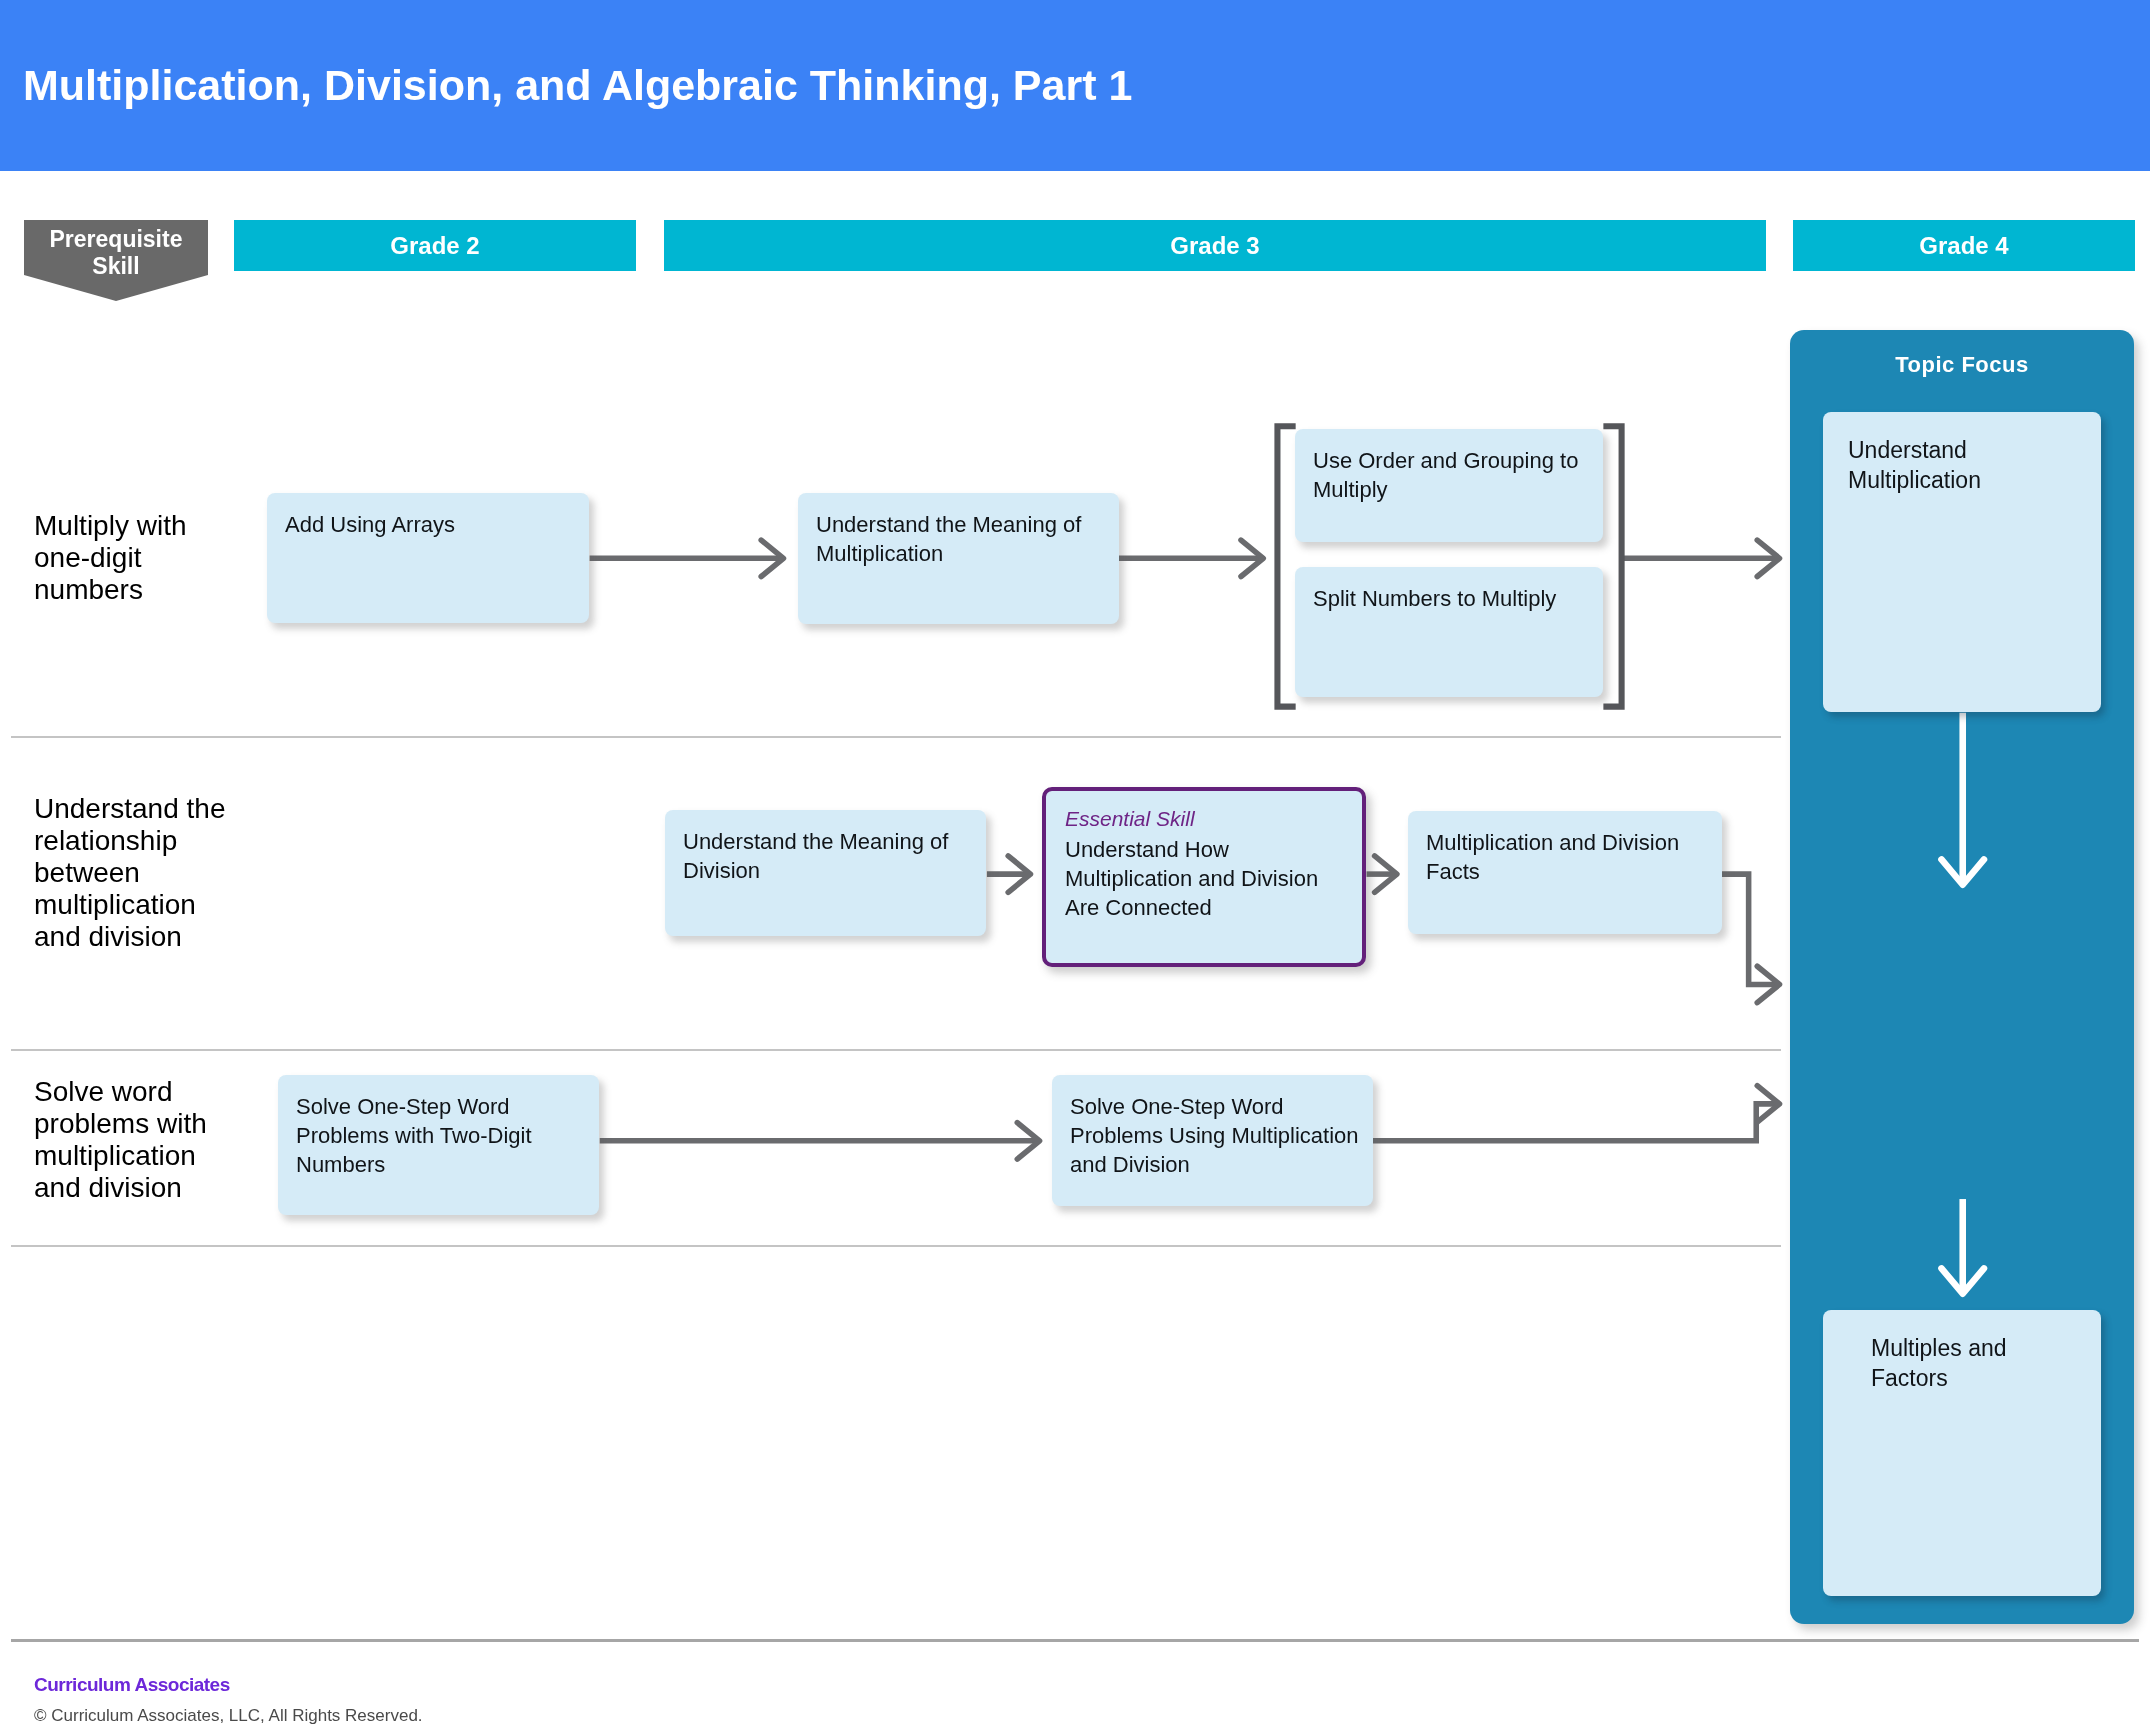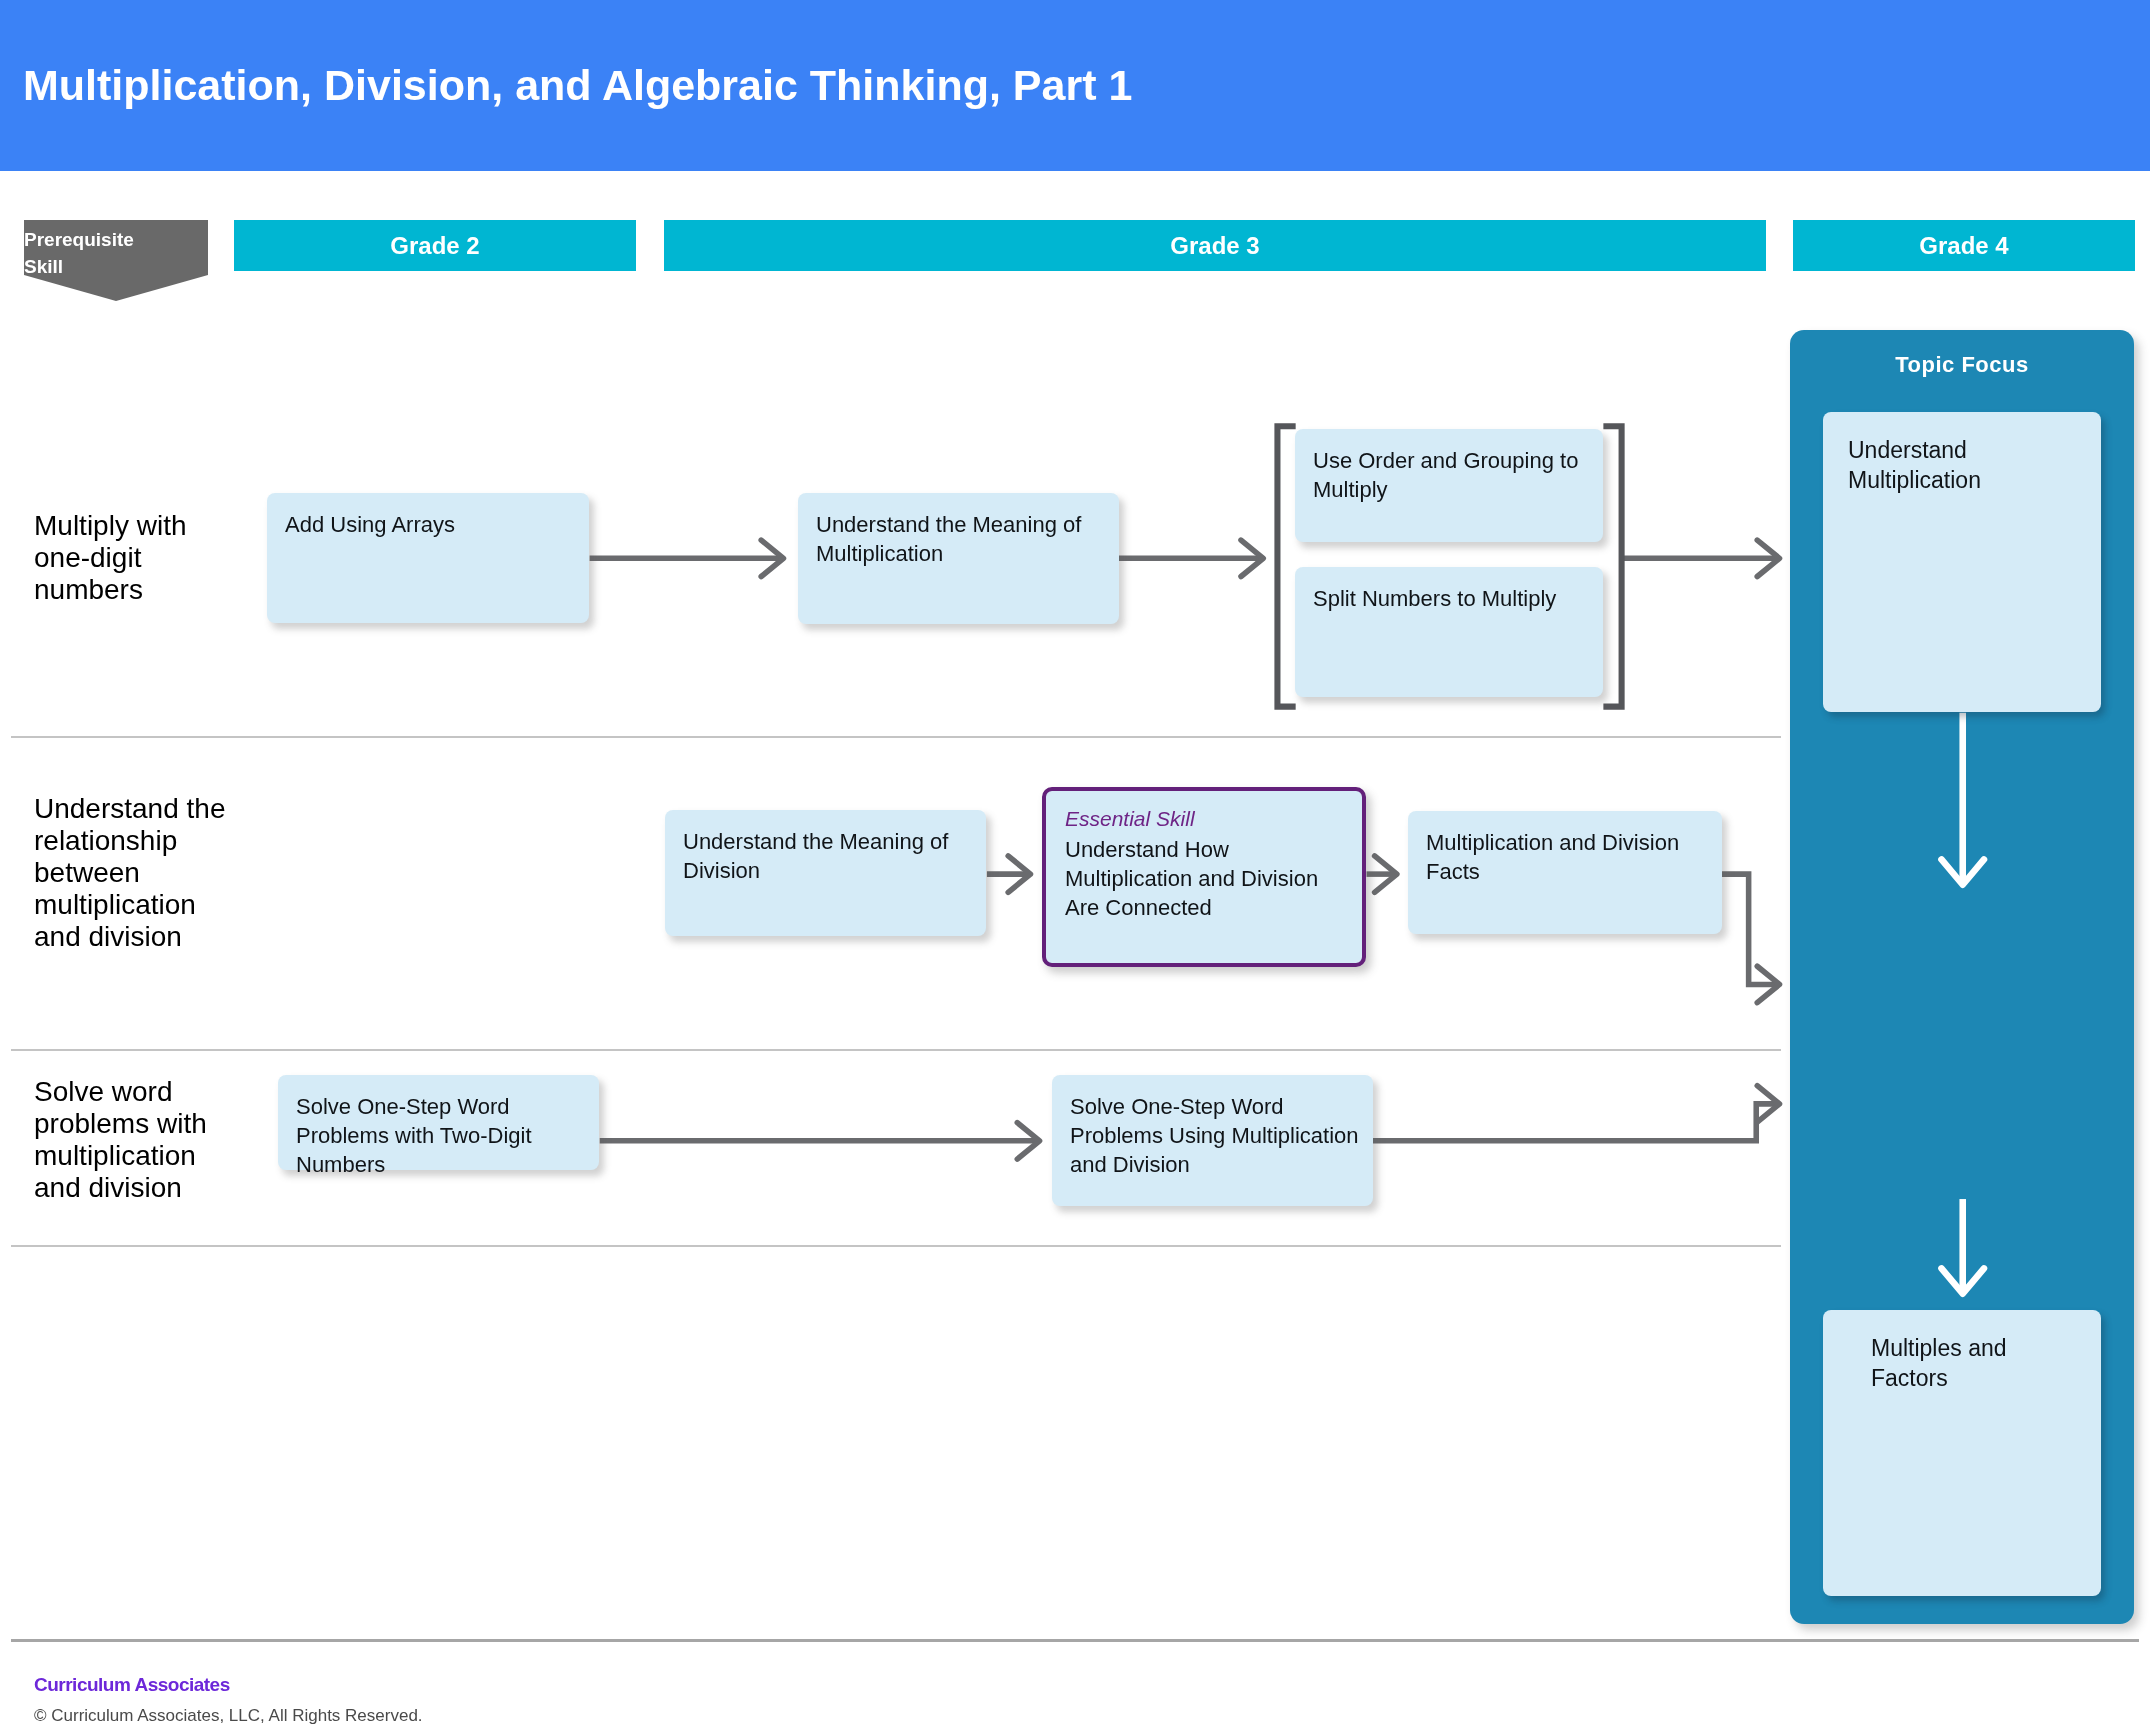--- a/index.html
+++ b/index.html
@@ -10,21 +10,21 @@
   .pre{white-space:pre-line;}
   
   .header{position:absolute;left:0;top:0;width:2151px;height:171px;background:#3b82f6;
     display:flex;align-items:center;}
   .header h1{margin:0 0 0 23px;font-size:43px;font-weight:bold;color:#fff;letter-spacing:0;}
   
   .gradebar{position:absolute;top:220px;height:51px;background:#00b6d2;color:#fff;
     display:flex;align-items:center;justify-content:center;font-size:24px;font-weight:bold;}
   .badge{position:absolute;left:24px;top:220px;width:184px;height:81px;background:#696969;
     clip-path:polygon(0 0,100% 0,100% 68%,50% 100%,0 68%);
-    color:#fff;font-size:19px;font-weight:bold;text-align:left;line-height:27px;padding-top:6px;box-sizing:border-box;}
+    color:#fff;font-size:23px;font-weight:bold;text-align:center;line-height:27px;padding-top:6px;box-sizing:border-box;}
   
   .panel{position:absolute;left:1790px;top:330px;width:344px;height:1294px;background:#1d87b4;
     border-radius:14px;box-shadow:5px 6px 10px rgba(60,60,60,.25);}
   .panel-title{position:absolute;left:1790px;top:343px;width:344px;text-align:center;
     color:#fff;font-size:22px;font-weight:600;letter-spacing:0.5px;margin-top:9px;}
   
   .skill-box{position:absolute;background:#d5ebf7;border-radius:8px;
     box-shadow:4.6px 5.6px 7px rgba(90,90,90,.28);
     font-size:22px;line-height:29px;color:#101418;padding:17px 18px;box-sizing:border-box;}
   .panel-box{font-size:23px;line-height:30px;padding:23px 25px;box-shadow:4px 5px 7px rgba(20,40,60,.30);}
@@ -113,21 +113,21 @@
   <div class="skill-box" style="left:1295px;top:429px;width:308px;height:113px;">Use Order and Grouping to Multiply</div>
   <div class="skill-box" style="left:1295px;top:567px;width:308px;height:130px;">Split Numbers to Multiply</div>
 
   <div class="skill-box" style="left:665px;top:810px;width:321px;height:126px;">Understand the Meaning of Division</div>
   <div class="essential">
     <div class="tag">Essential Skill</div>
     <div class="body">Understand How Multiplication and Division Are Connected</div>
   </div>
   <div class="skill-box" style="left:1408px;top:811px;width:314px;height:123px;">Multiplication and Division Facts</div>
 
-  <div class="skill-box" style="left:278px;top:1075px;width:321px;height:95px;">Solve One-Step Word Problems with Two-Digit Numbers</div>
+  <div class="skill-box" style="left:278px;top:1075px;width:321px;height:140px;">Solve One-Step Word Problems with Two-Digit Numbers</div>
   <div class="skill-box" style="left:1052px;top:1075px;width:321px;height:131px;padding-right:13px;">Solve One-Step Word Problems Using Multiplication and Division</div>
 
   <div class="skill-box panel-box" style="left:1823px;top:412px;width:278px;height:300px;">Understand Multiplication</div>
   <div class="skill-box panel-box" style="left:1823px;top:1310px;width:278px;height:286px;padding-left:48px;">Multiples and Factors</div>
 
   <div class="logo">Curriculum Associates</div>
   <div class="copyright">© Curriculum Associates, LLC, All Rights Reserved.</div>
 
 </div>
 

